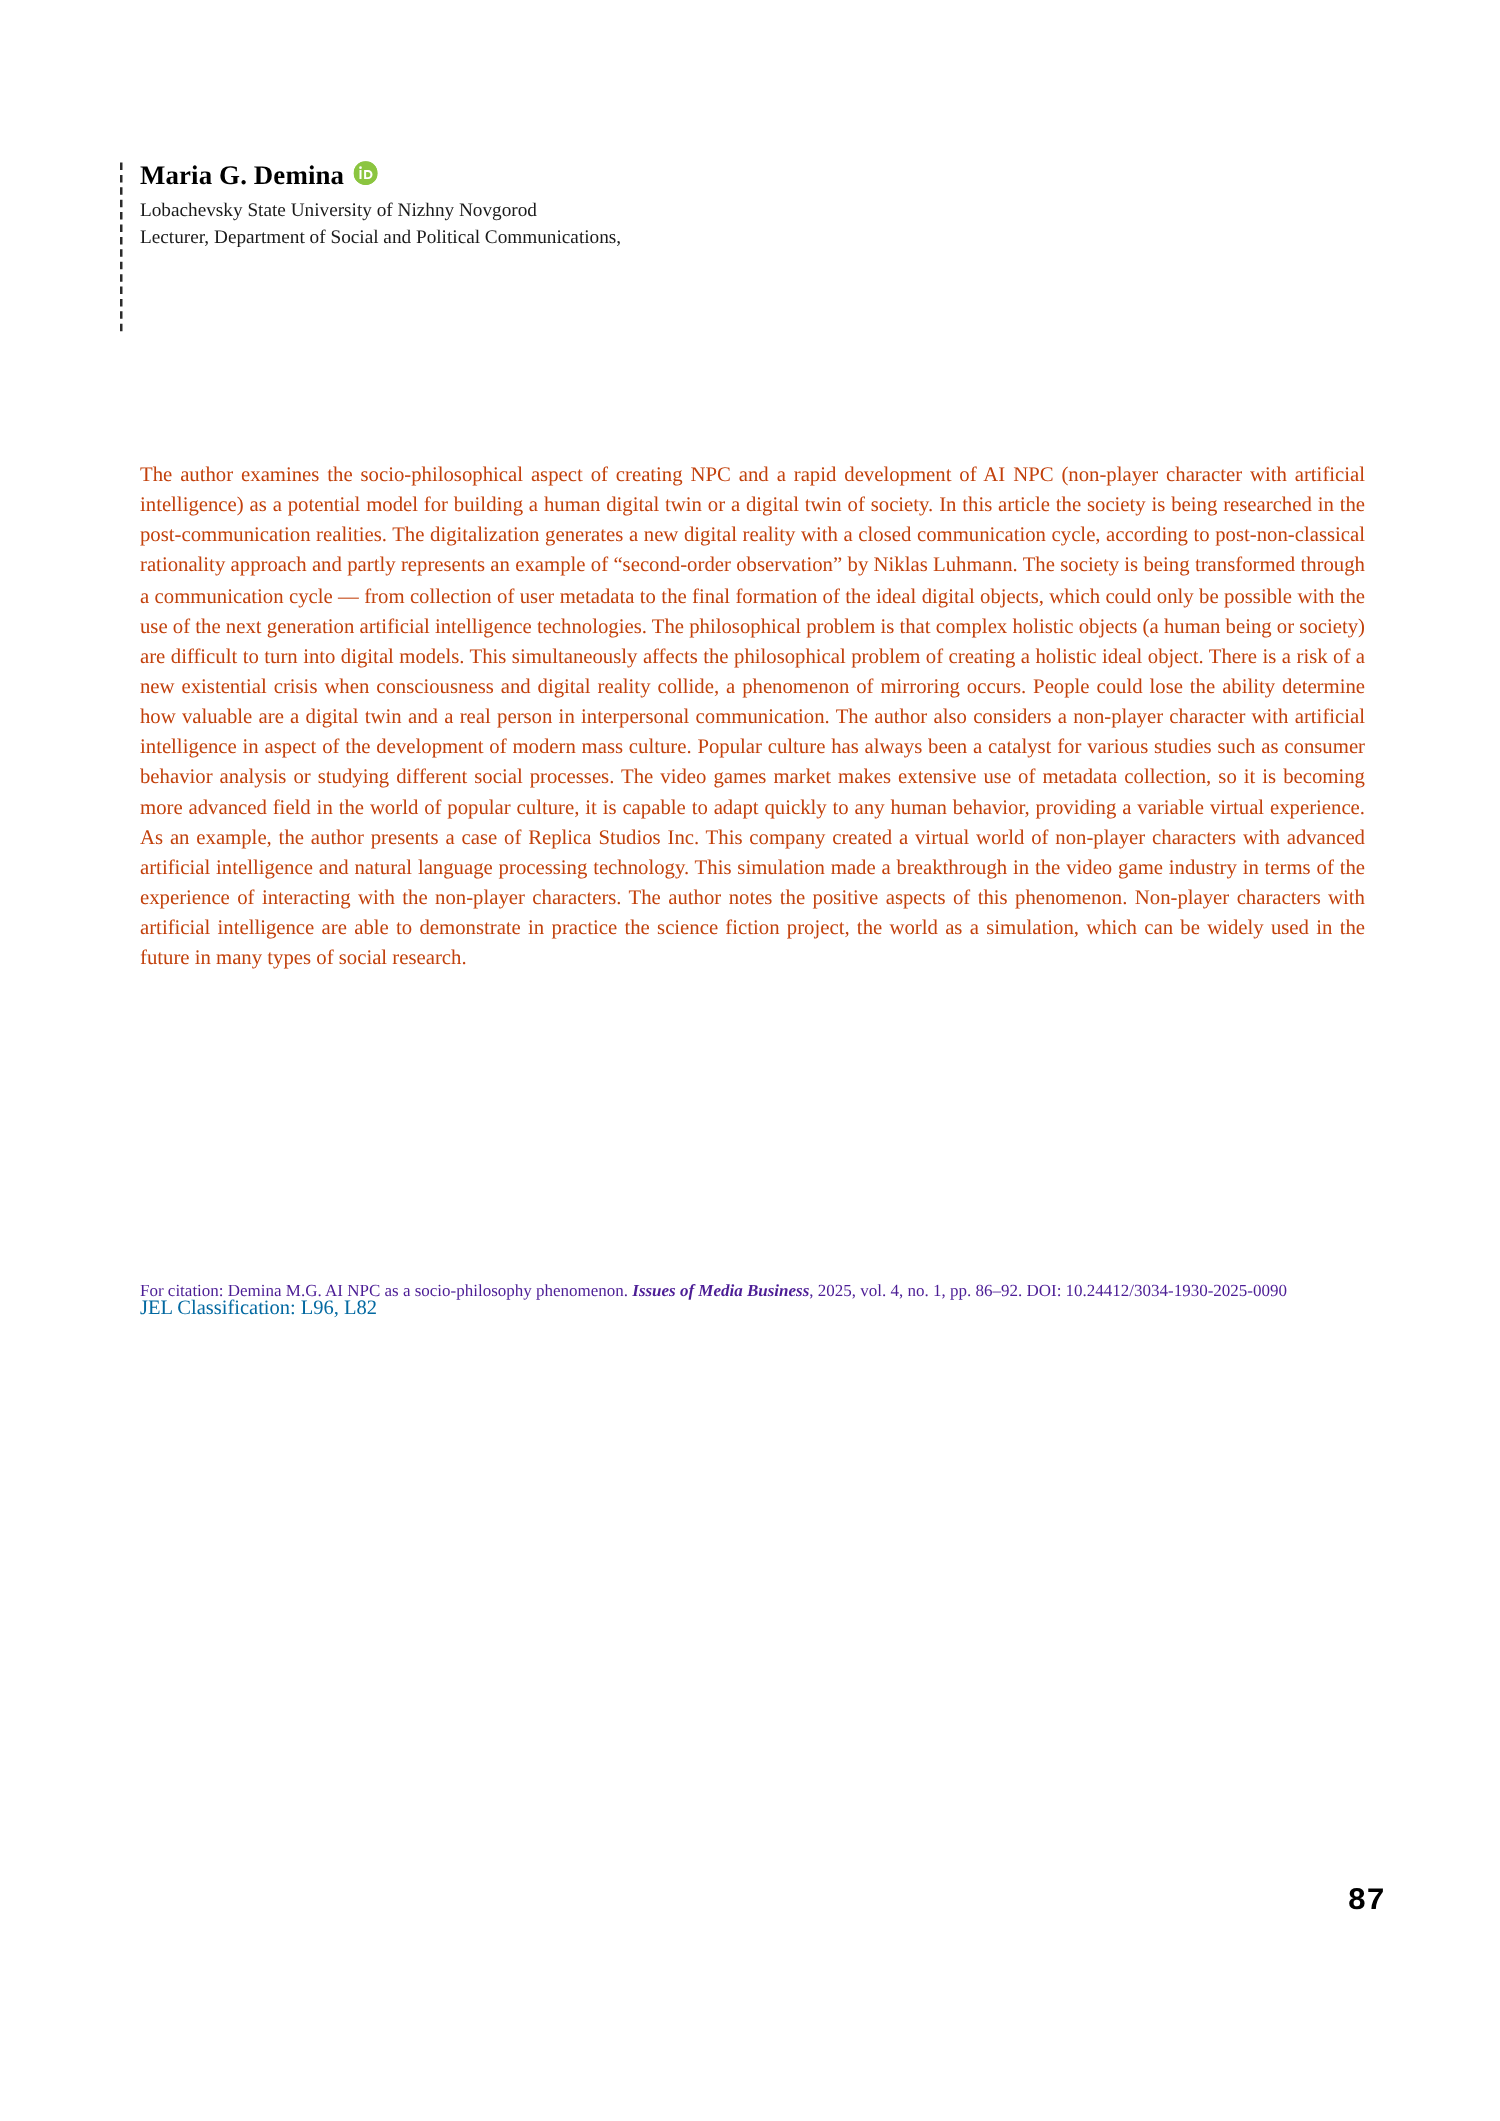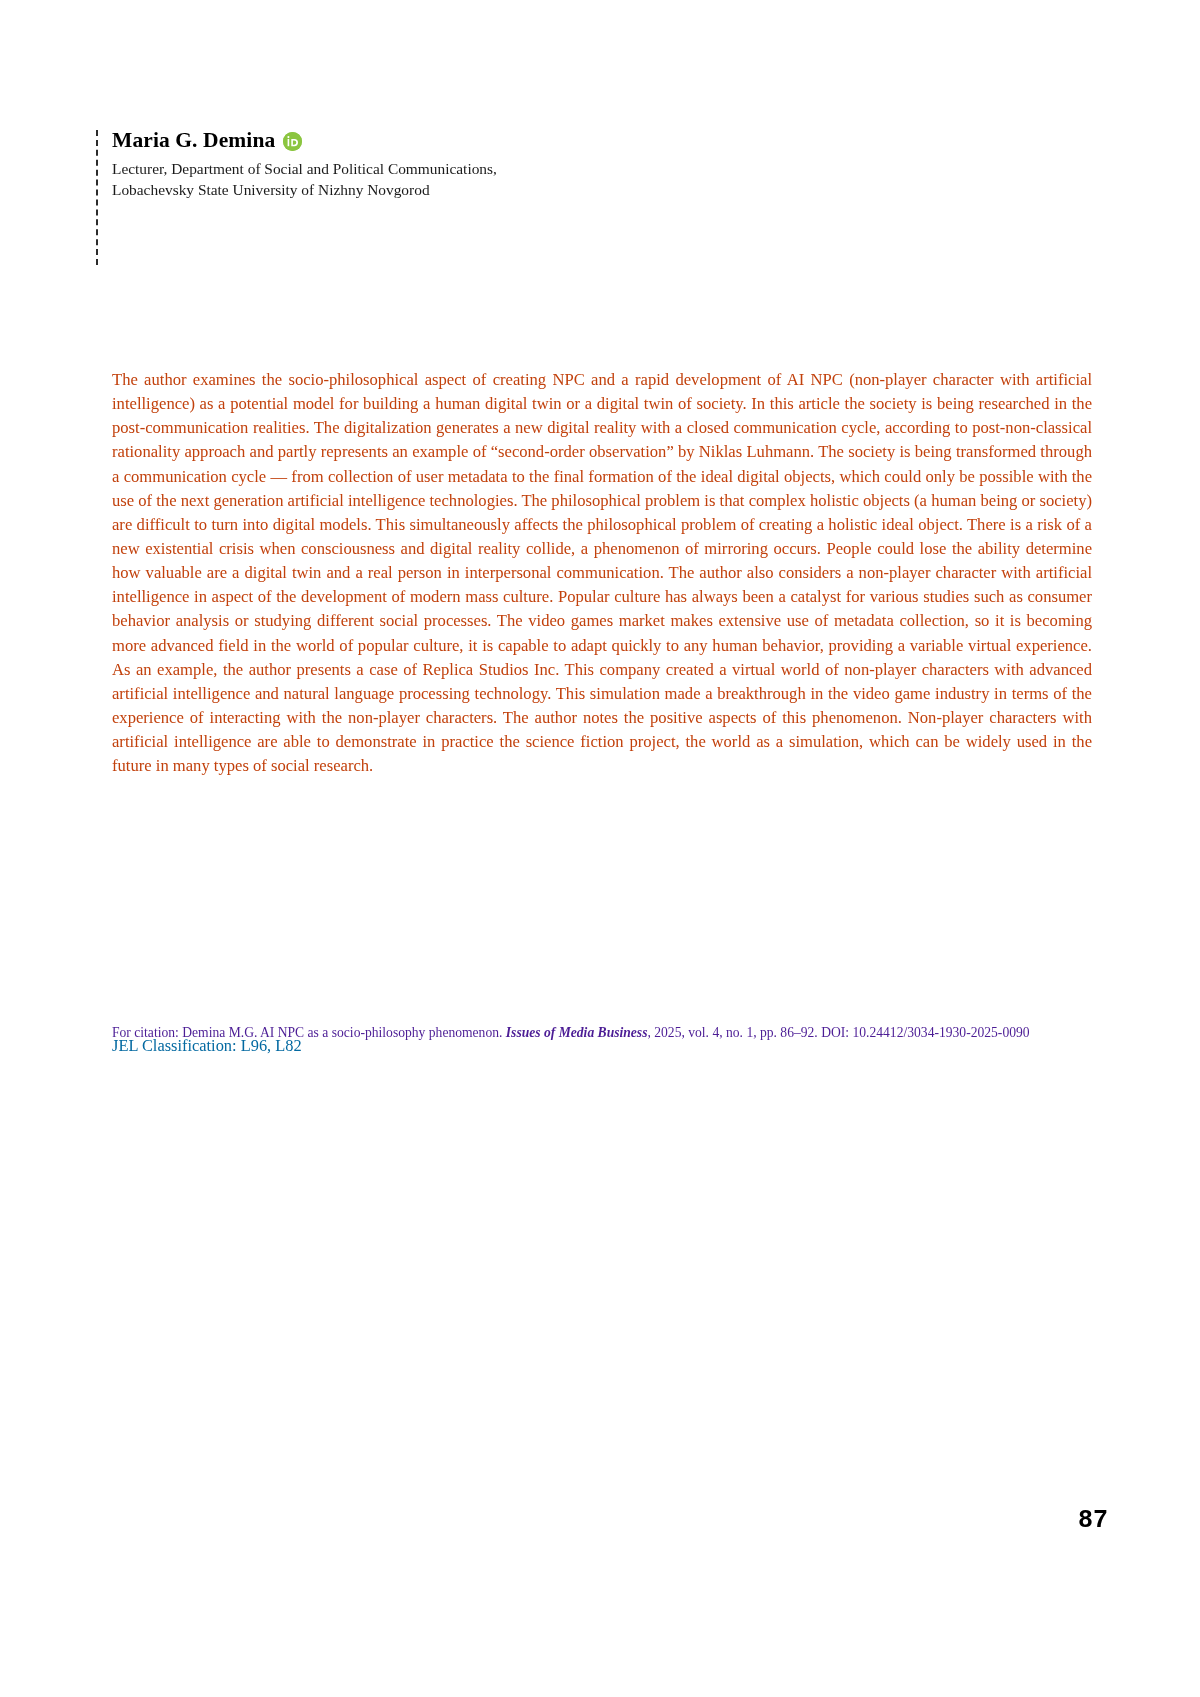--- a/index.html
+++ b/index.html
@@ -27,21 +27,21 @@
   .author-rule {
     position: absolute;
     left: 96px;
     top: 130px;
     width: 0;
     height: 135px;
     border-left: 2px dashed #2b2b2b;
   }
   .author-name-row {
     display: flex;
-    align-items: center;
+    align-items: flex-start;
     gap: 8px;
   }
   .author-name {
     font-family: "Liberation Serif", serif;
     font-weight: bold;
     font-size: 21.5px;
     letter-spacing: 0.1px;
     color: #000000;
   }
   .orcid-icon {
@@ -153,22 +153,22 @@
       <span class="orcid-icon">
         <svg width="19" height="19" viewBox="0 0 19 19" aria-hidden="true">
           <circle cx="9.5" cy="9.5" r="9.5" fill="#8bc540"></circle>
           <rect x="4.6" y="7" width="1.6" height="7.2" fill="#ffffff"></rect>
           <circle cx="5.4" cy="5.1" r="1.05" fill="#ffffff"></circle>
           <path d="M8.3 7 h3.1 a3.6 3.6 0 0 1 0 7.2 H8.3 z M9.9 8.5 v4.2 h1.3 a2.1 2.1 0 0 0 0-4.2 z" fill="#ffffff"></path>
         </svg>
       </span>
     </div>
     <div class="author-affil">
+      <div>Lobachevsky State University of Nizhny Novgorod</div>
       <div>Lecturer, Department of Social and Political Communications,</div>
-      <div>Lobachevsky State University of Nizhny Novgorod</div>
     </div>
   </div>
 
 
   <div class="abstract">The author examines the socio-philosophical aspect of creating NPC and a rapid development of AI NPC (non-player character with artificial intelligence) as a potential model for building a human digital twin or a digital twin of society. In this article the society is being researched in the post-communication realities. The digitalization generates a new digital reality with a closed communication cycle, according to post-non-classical rationality approach and partly represents an example of “second-order observation” by Niklas Luhmann. The society is being transformed through a communication cycle — from collection of user metadata to the final formation of the ideal digital objects, which could only be possible with the use of the next generation artificial intelligence technologies. The philosophical problem is that complex holistic objects (a human being or society) are difficult to turn into digital models. This simultaneously affects the philosophical problem of creating a holistic ideal object. There is a risk of a new existential crisis when consciousness and digital reality collide, a phenomenon of mirroring occurs. People could lose the ability determine how valuable are a digital twin and a real person in interpersonal communication. The author also considers a non-player character with artificial intelligence in aspect of the development of modern mass culture. Popular culture has always been a catalyst for various studies such as consumer behavior analysis or studying different social processes. The video games market makes extensive use of metadata collection, so it is becoming more advanced field in the world of popular culture, it is capable to adapt quickly to any human behavior, providing a variable virtual experience. As an example, the author presents a case of Replica Studios Inc. This company created a virtual world of non-player characters with advanced artificial intelligence and natural language processing technology. This simulation made a breakthrough in the video game industry in terms of the experience of interacting with the non-player characters. The author notes the positive aspects of this phenomenon. Non-player characters with artificial intelligence are able to demonstrate in practice the science fiction project, the world as a simulation, which can be widely used in the future in many types of social research.</div>
 
 
   <div class="jel">JEL Classification: L96, L82</div>
 
   <div class="citation">

